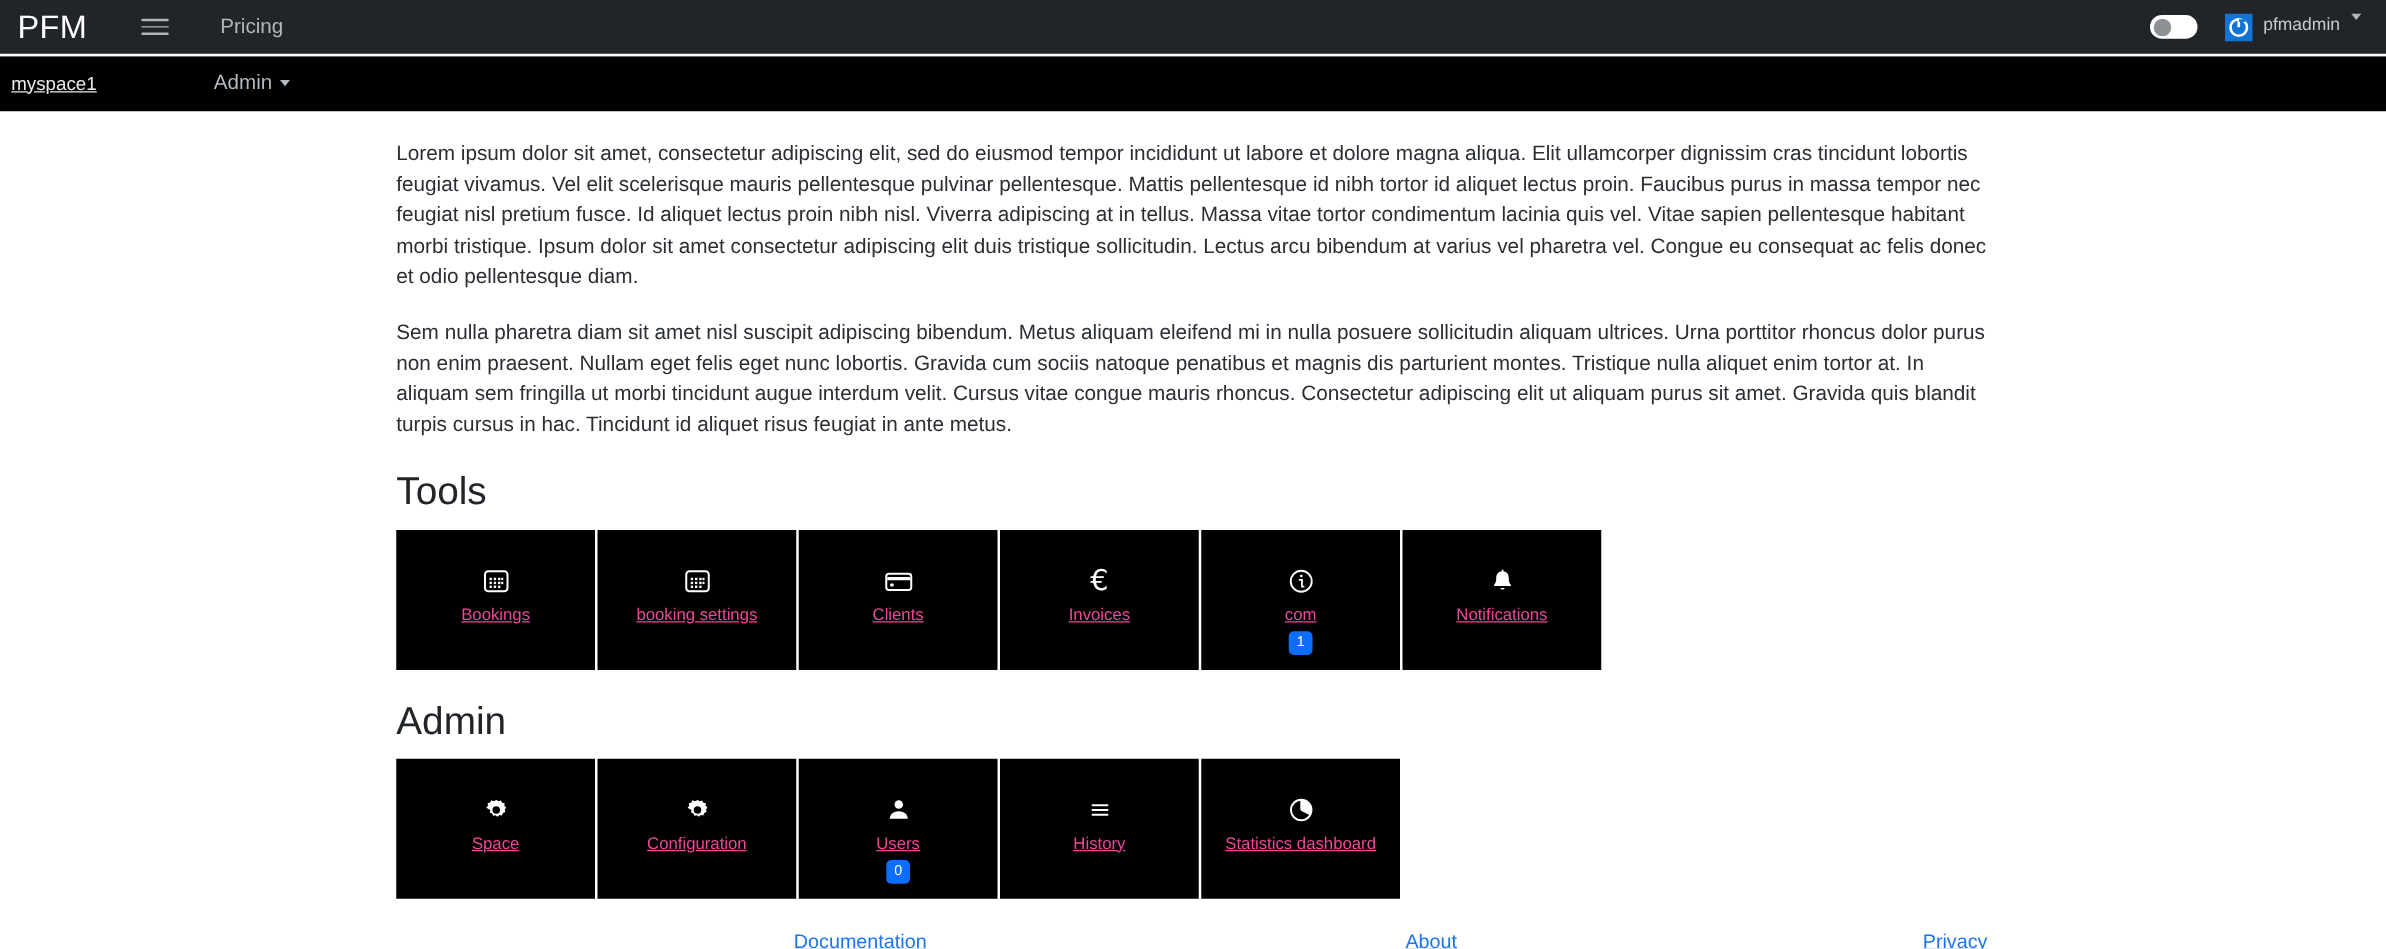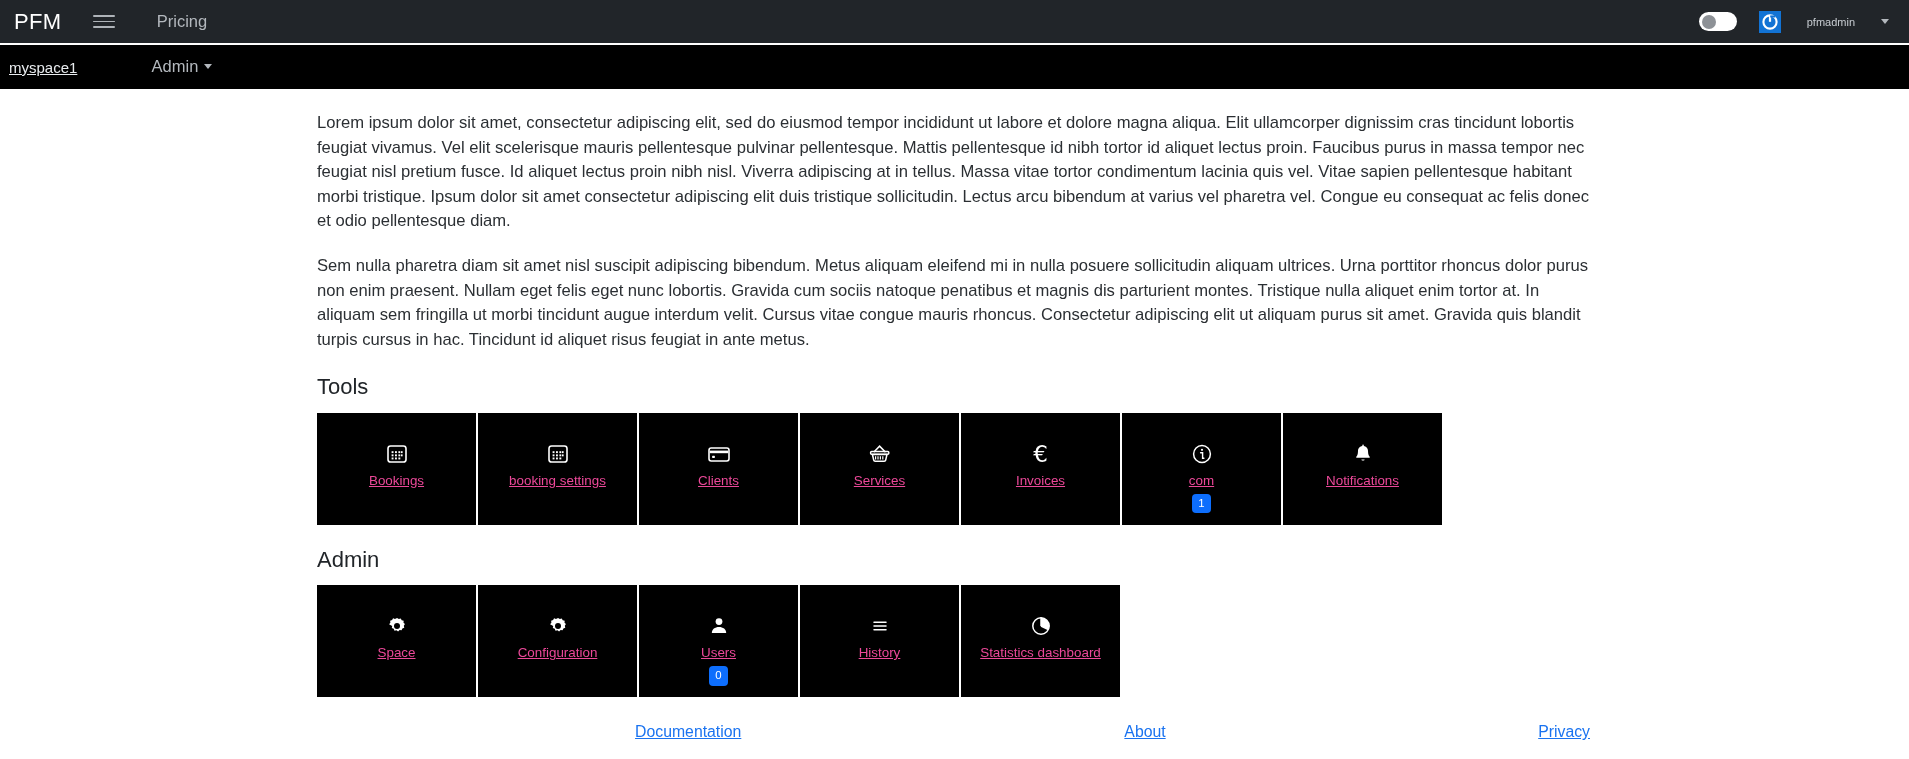--- a/index.html
+++ b/index.html
@@ -16,23 +16,23 @@
     height: 45px;
     background: #212529;
     display: flex;
     align-items: center;
     padding: 0 16px 0 14px;
     border-bottom: 2px solid #ffffff;
     position: relative;
   }
   .brand {
     color: #ffffff;
-    font-size: 22px;
+    font-size: 26px;
     letter-spacing: .3px;
-    margin-right: 32px;
+    margin-right: 43px;
     white-space: nowrap;
   }
   .hamburger {
     display: inline-flex;
     flex-direction: column;
     justify-content: center;
     gap: 4px;
     width: 22px;
     margin-right: 22px;
     cursor: pointer;
@@ -77,24 +77,23 @@
   }
   .toggle .knob {
     position: absolute;
     top: 2.5px; left: 3px;
     width: 14px; height: 14px;
     border-radius: 50%;
     background: #8d9196;
   }
   .user-menu {
     display: flex;
-    align-items: center;
-    gap: 26px;
+    gap: 9px;
     color: #c7ccd1;
-    font-size: 11px;
+    font-size: 14px;
     cursor: pointer;
     padding-right: 4px;
   }
   .user-logo {
     width: 22px; height: 22px;
     background: #1273d4;
     display: flex; align-items: center; justify-content: center;
     flex: none;
   }
 
@@ -123,21 +122,21 @@
     width: 1273px;
   }
   .paragraph {
     color: #2b2f33;
     font-size: 16.6px;
     line-height: 24.6px;
     margin: 0 0 20px 0;
     text-align: left;
   }
   .section-title {
-    font-size: 22px;
+    font-size: 31px;
     font-weight: 400;
     color: #212529;
     margin: 22px 0 12px 0;
     line-height: 1.2;
   }
 
   
   .tile-row {
     display: flex;
     gap: 2px;
@@ -313,36 +312,20 @@
           <svg width="24" height="22" viewBox="0 0 24 22" aria-hidden="true">
             <rect x="2" y="5" width="20" height="13" rx="2.2" fill="none" stroke="#fff" stroke-width="1.6"></rect>
             <rect x="2.8" y="7.6" width="18.4" height="2.6" fill="#fff"></rect>
             <rect x="5.2" y="12.8" width="2.6" height="2.3" rx="0.5" fill="#fff"></rect>
           </svg>
         </div>
         <div class="tile-label">Clients</div>
       </div>
 
 
-      <div class="tile">
-        <div class="tile-icon">
-          <svg width="24" height="22" viewBox="0 0 24 22" aria-hidden="true">
-            <path d="M6.4 8.6 11.6 3.2l5.3 5.4" fill="none" stroke="#fff" stroke-width="1.5" stroke-linecap="round"></path>
-            <rect x="2.6" y="8.6" width="18.2" height="2.6" rx="1" fill="none" stroke="#fff" stroke-width="1.5"></rect>
-            <path d="M4.4 11.4h14.6l-1.3 5.6a1.5 1.5 0 0 1-1.5 1.2H7.2a1.5 1.5 0 0 1-1.5-1.2z" fill="none" stroke="#fff" stroke-width="1.5"></path>
-            <g stroke="#fff" stroke-width="1.2">
-              <line x1="7.6" y1="13.2" x2="7.6" y2="16.4"></line>
-              <line x1="10.0" y1="13.2" x2="10.0" y2="16.4"></line>
-              <line x1="12.4" y1="13.2" x2="12.4" y2="16.4"></line>
-              <line x1="14.8" y1="13.2" x2="14.8" y2="16.4"></line>
-            </g>
-          </svg>
-        </div>
-        <div class="tile-label">Services</div>
-      </div>
 
       <div class="tile">
         <div class="tile-icon">
           <span class="euro-glyph">€</span>
         </div>
         <div class="tile-label">Invoices</div>
       </div>
 
       <div class="tile">
         <div class="tile-icon">

